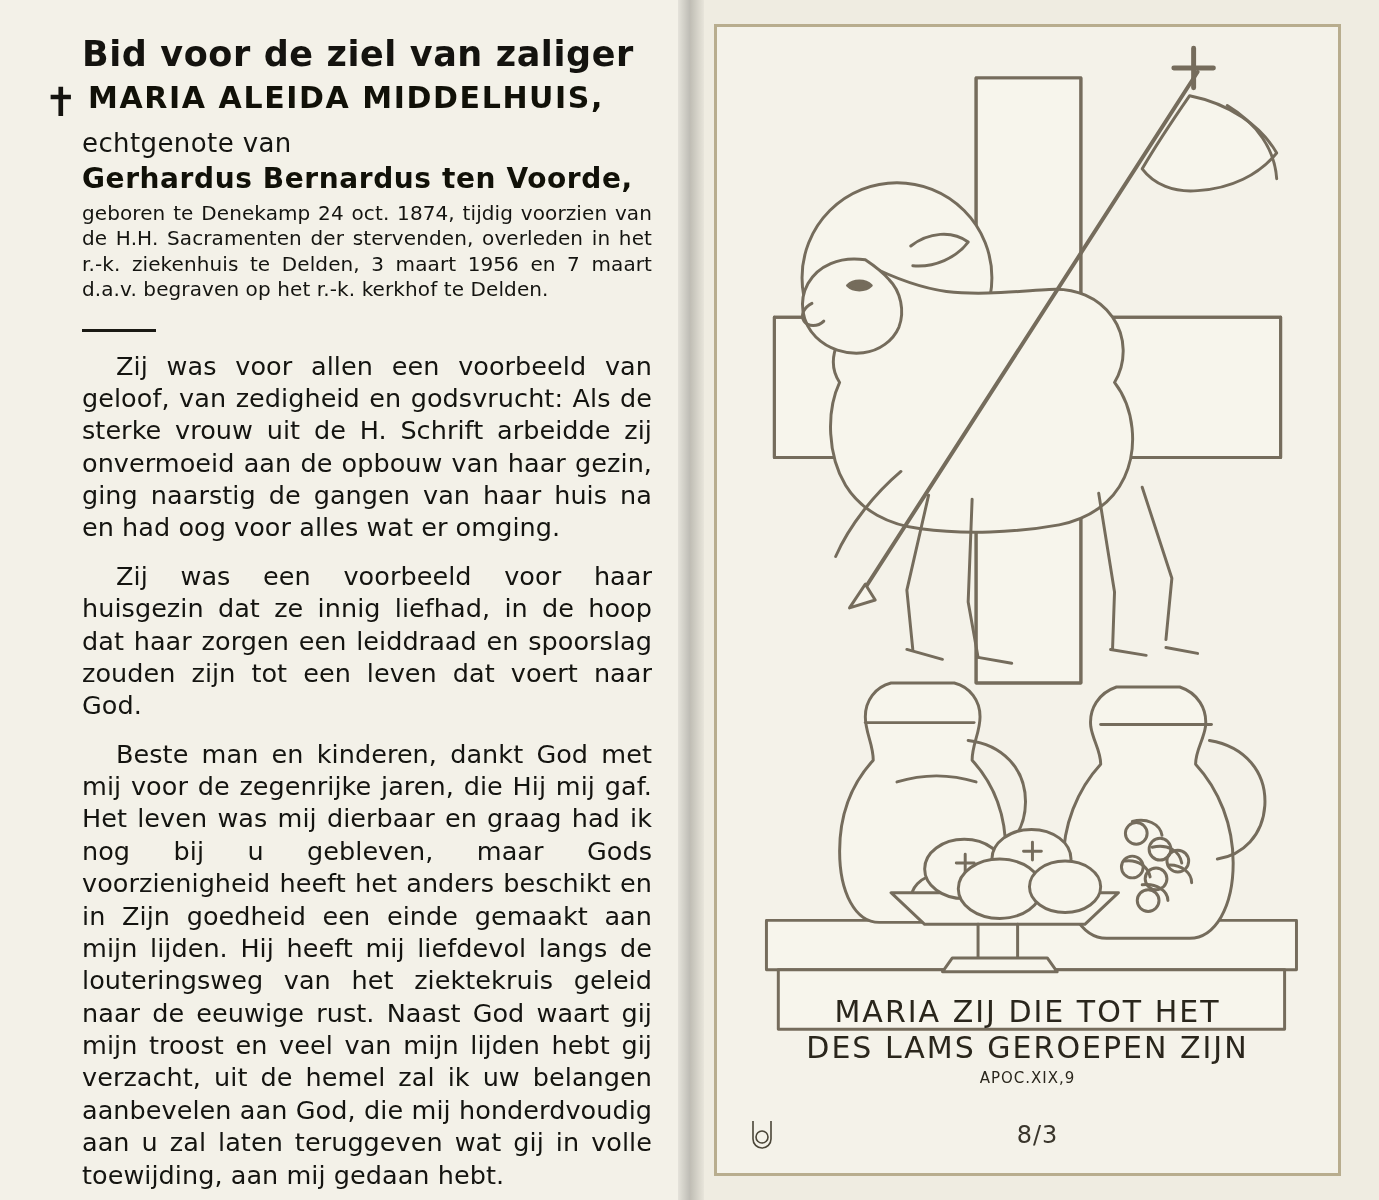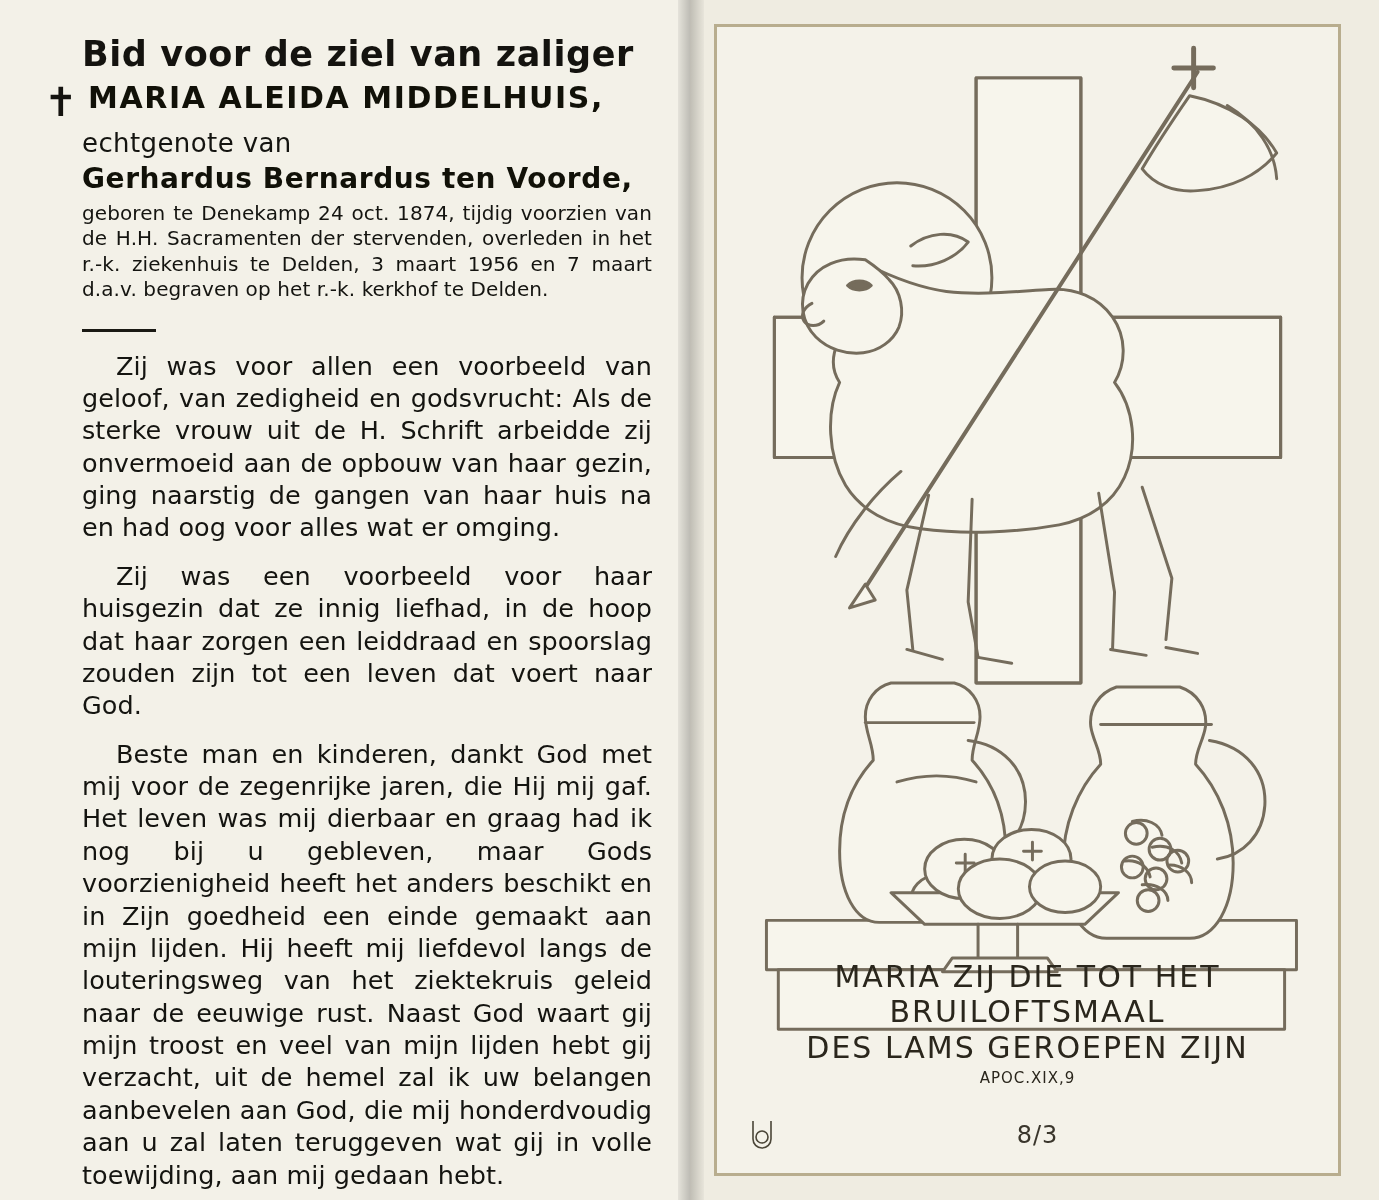--- a/index.html
+++ b/index.html
@@ -286,21 +286,20 @@
             <ellipse cx="286" cy="868" rx="42" ry="30" fill="#f7f5ec"></ellipse>
             <ellipse cx="352" cy="866" rx="36" ry="26" fill="#f7f5ec"></ellipse>
             <path d="M242 842 l18 0 M251 833 l0 18"></path>
             <path d="M310 830 l18 0 M319 821 l0 18"></path>
           </g>
         </svg>
       </div>
 
       <div class="verse">
         <div class="verse-l1">MARIA ZIJ DIE TOT HET</div>
-        <div class="verse-l2">BRUILOFTSMAAL</div>
         <div class="verse-l3">DES LAMS GEROEPEN ZIJN</div>
         <div class="verse-ref">APOC.XIX,9</div>
       </div>
 
       <div class="printer-mark">
         <svg viewBox="0 0 30 34" xmlns="http://www.w3.org/2000/svg">
           <g fill="none" stroke="#4a4537" stroke-width="1.6">
             <path d="M6 4 L6 22 a9 9 0 0 0 18 0 L24 4"></path>
             <circle cx="15" cy="20" r="6"></circle>
           </g>

